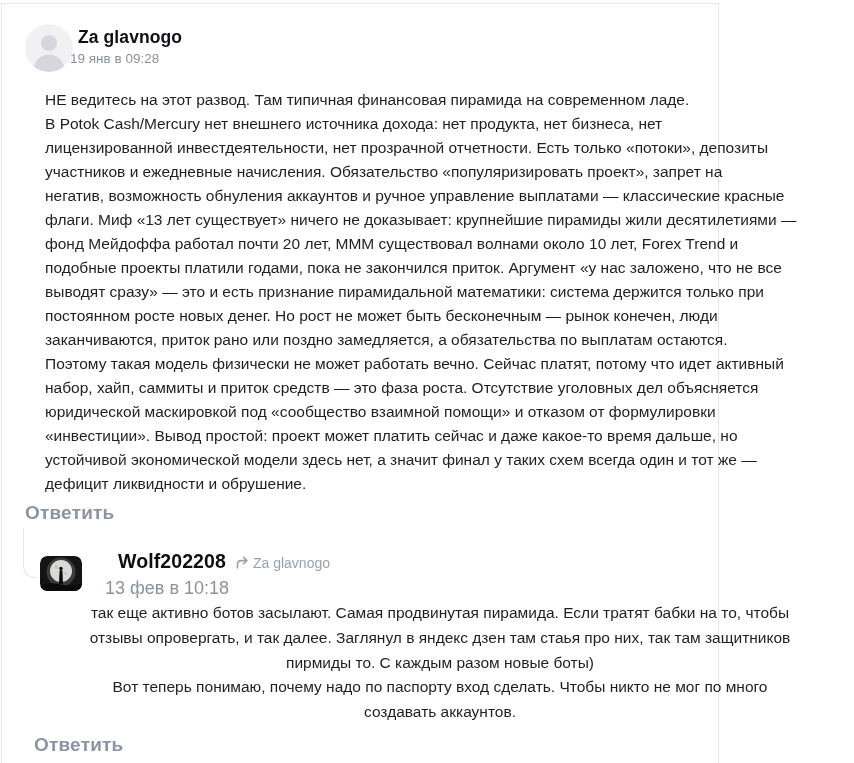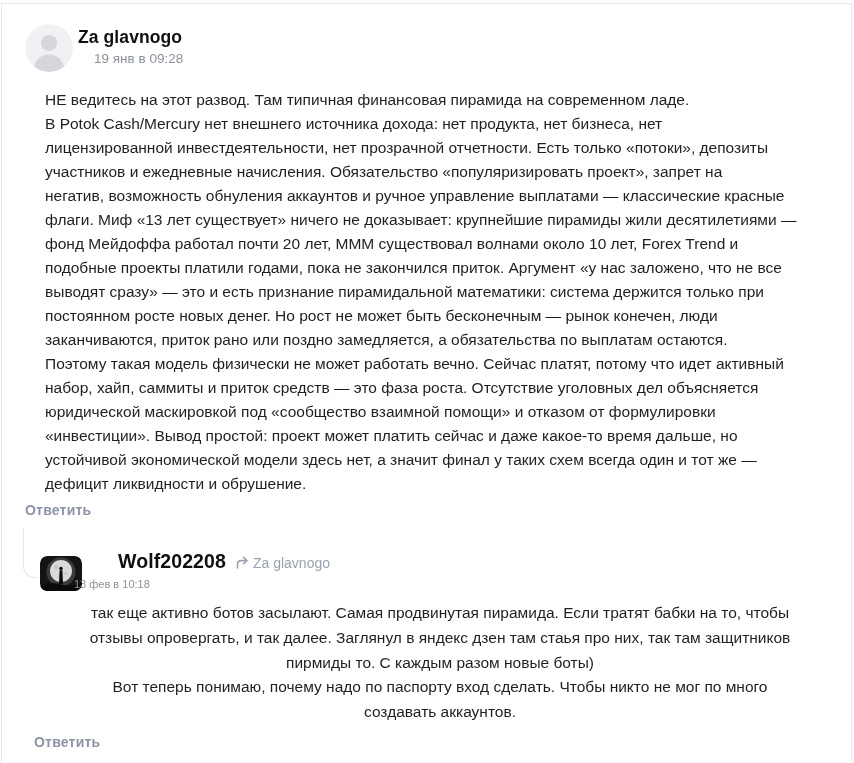--- a/index.html
+++ b/index.html
@@ -2,55 +2,55 @@
 <html style="--text: #1e1f23; --text-strong: #101014; --muted: #8b919d; --muted2: #9aa1ae; --link: #8c93a7; --line: #e6e6ea;"><head>
 <meta charset="utf-8">
 <style>
   html,body{margin:0;padding:0;background:#ffffff;}
   body{
     width:854px;height:763px;overflow:hidden;position:relative;
     font-family:"Liberation Sans","DejaVu Sans",sans-serif;
     -webkit-font-smoothing:antialiased;
   }
   .card{
-    position:absolute;top:3px;left:1px;width:851px;height:760px;
+    position:absolute;top:3px;left:1px;width:718px;height:760px;
     background:#fff;border:1px solid var(--line,#e9e9ed);border-bottom:none;
     box-sizing:border-box;
   }
   .abs{position:absolute;}
   
   .c1-avatar{left:23px;top:20px;width:48px;height:48px;border-radius:50%;overflow:hidden;}
   .c1-name{left:76px;top:23px;font-size:17.5px;font-weight:700;color:var(--text-strong,#101014);letter-spacing:.1px;}
-  .c1-date{left:92px;top:47px;font-size:13.5px;color:var(--muted,#8b919d);}
+  .c1-date{left:68px;top:47px;font-size:13.5px;color:var(--muted,#8b919d);}
   .c1-text{
     left:23px;top:84px;width:822px;
     font-size:15.5px;line-height:24px;color:var(--text,#1e1f23);
     white-space:pre-line;
     margin-left:20px;
   }
   .reply-btn{
     background:none;border:none;padding:0;cursor:pointer;
-    font-family:inherit;font-size:14px;font-weight:700;
+    font-family:inherit;font-size:19px;font-weight:700;
     color:var(--link,#8c93a7);letter-spacing:.2px;
   }
   .c1-reply{left:23px;top:498px;}
   
   .connector{
     left:21px;top:524px;width:13px;height:49px;
     border-left:1.5px solid var(--line,#e4e4e9);
     border-bottom:1.5px solid var(--line,#e4e4e9);
     border-bottom-left-radius:12px;
   }
   
   .c2-avatar{left:38px;top:552px;width:42px;height:35px;border-radius:7px;overflow:hidden;}
   .c2-header{left:88px;top:546px;display:flex;align-items:center;gap:9px;}
   .c2-name{font-size:19.5px;font-weight:700;color:var(--text-strong,#101014);letter-spacing:.1px;margin-left:28px;}
   .c2-replyto{display:flex;align-items:center;gap:4px;margin-top:2px;}
   .c2-replyto-label{font-size:14px;color:var(--muted2,#9aa1ae);}
-  .c2-date{left:72px;top:574px;font-size:11px;color:var(--muted,#8b919d);}
+  .c2-date{left:103px;top:574px;font-size:18px;color:var(--muted,#8b919d);}
   .c2-text{
     left:32px;top:597px;width:812px;
     font-size:15.5px;line-height:24.8px;color:var(--text,#1e1f23);
     white-space:pre-line;
     text-align:center;
   }
   .c2-reply{left:32px;top:730px;}
   .icon{display:inline-flex;align-items:center;justify-content:center;}
 </style>
 </head>

